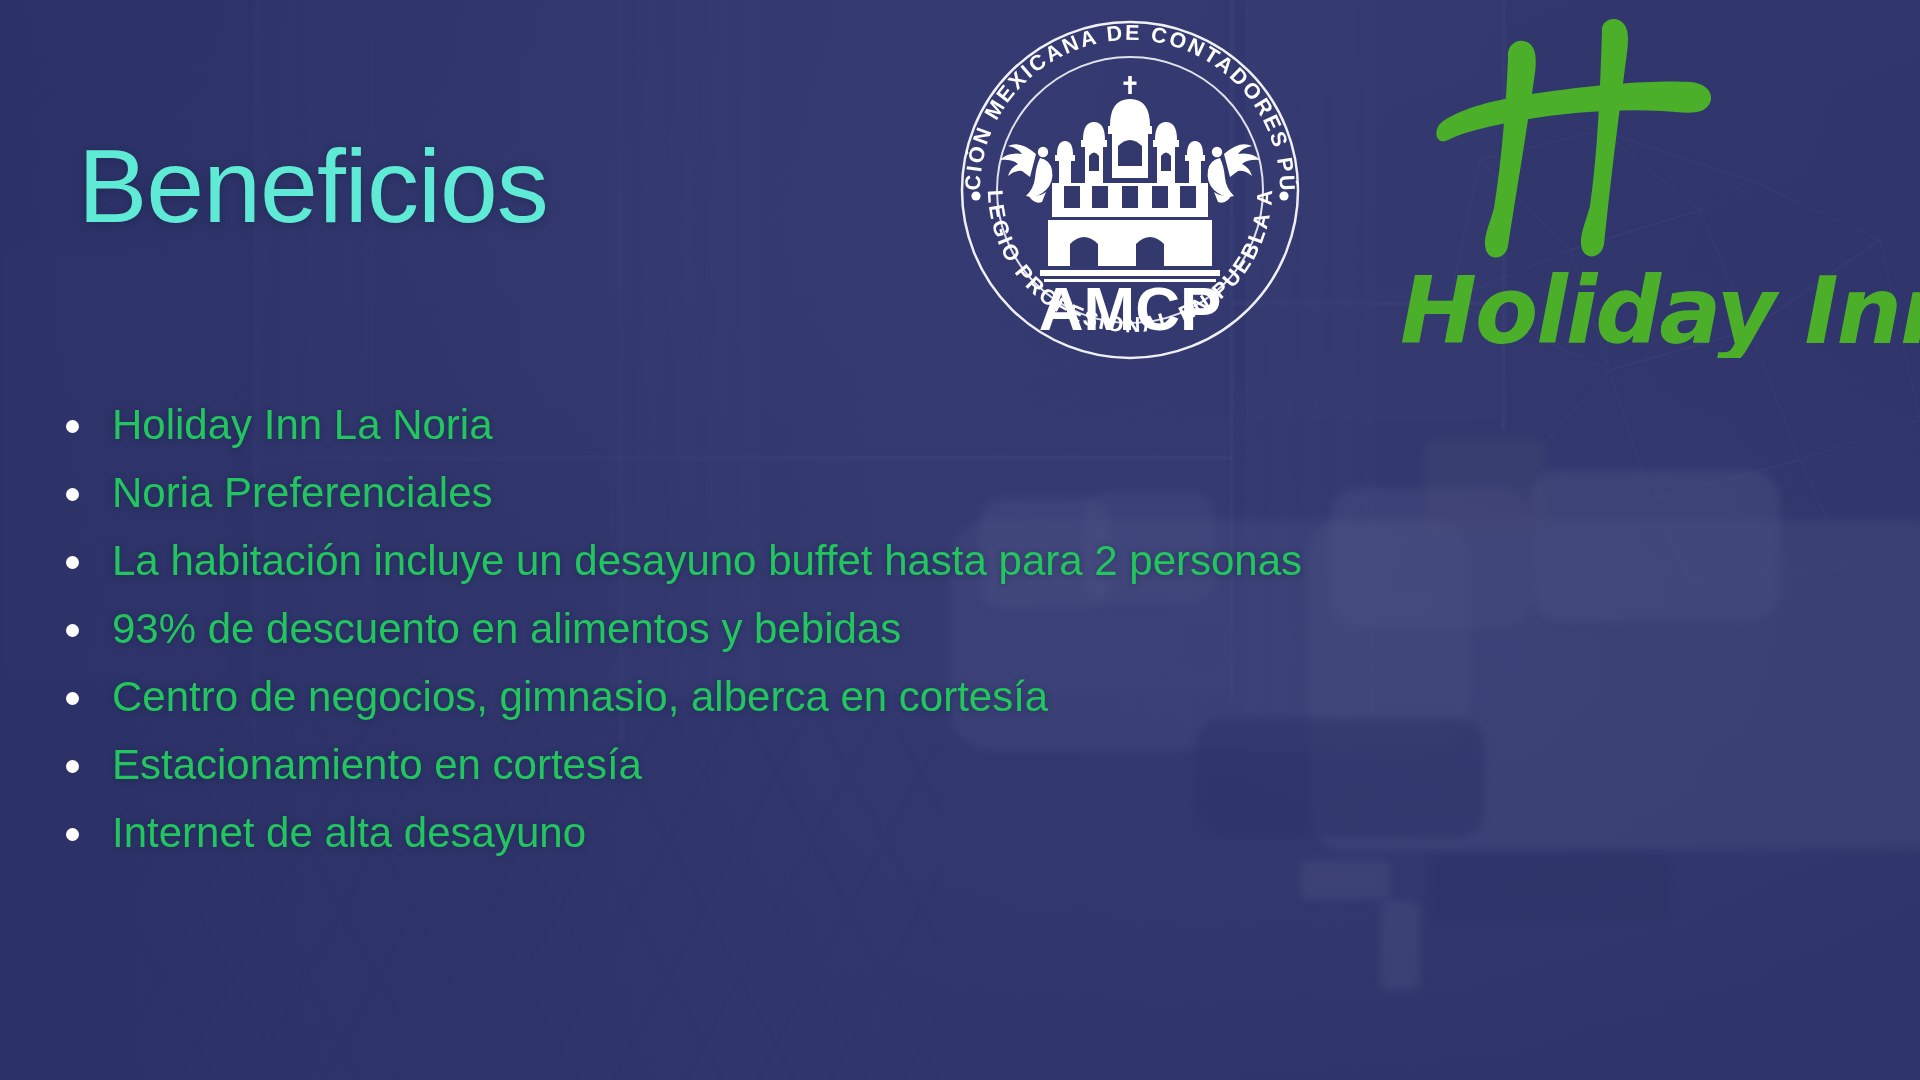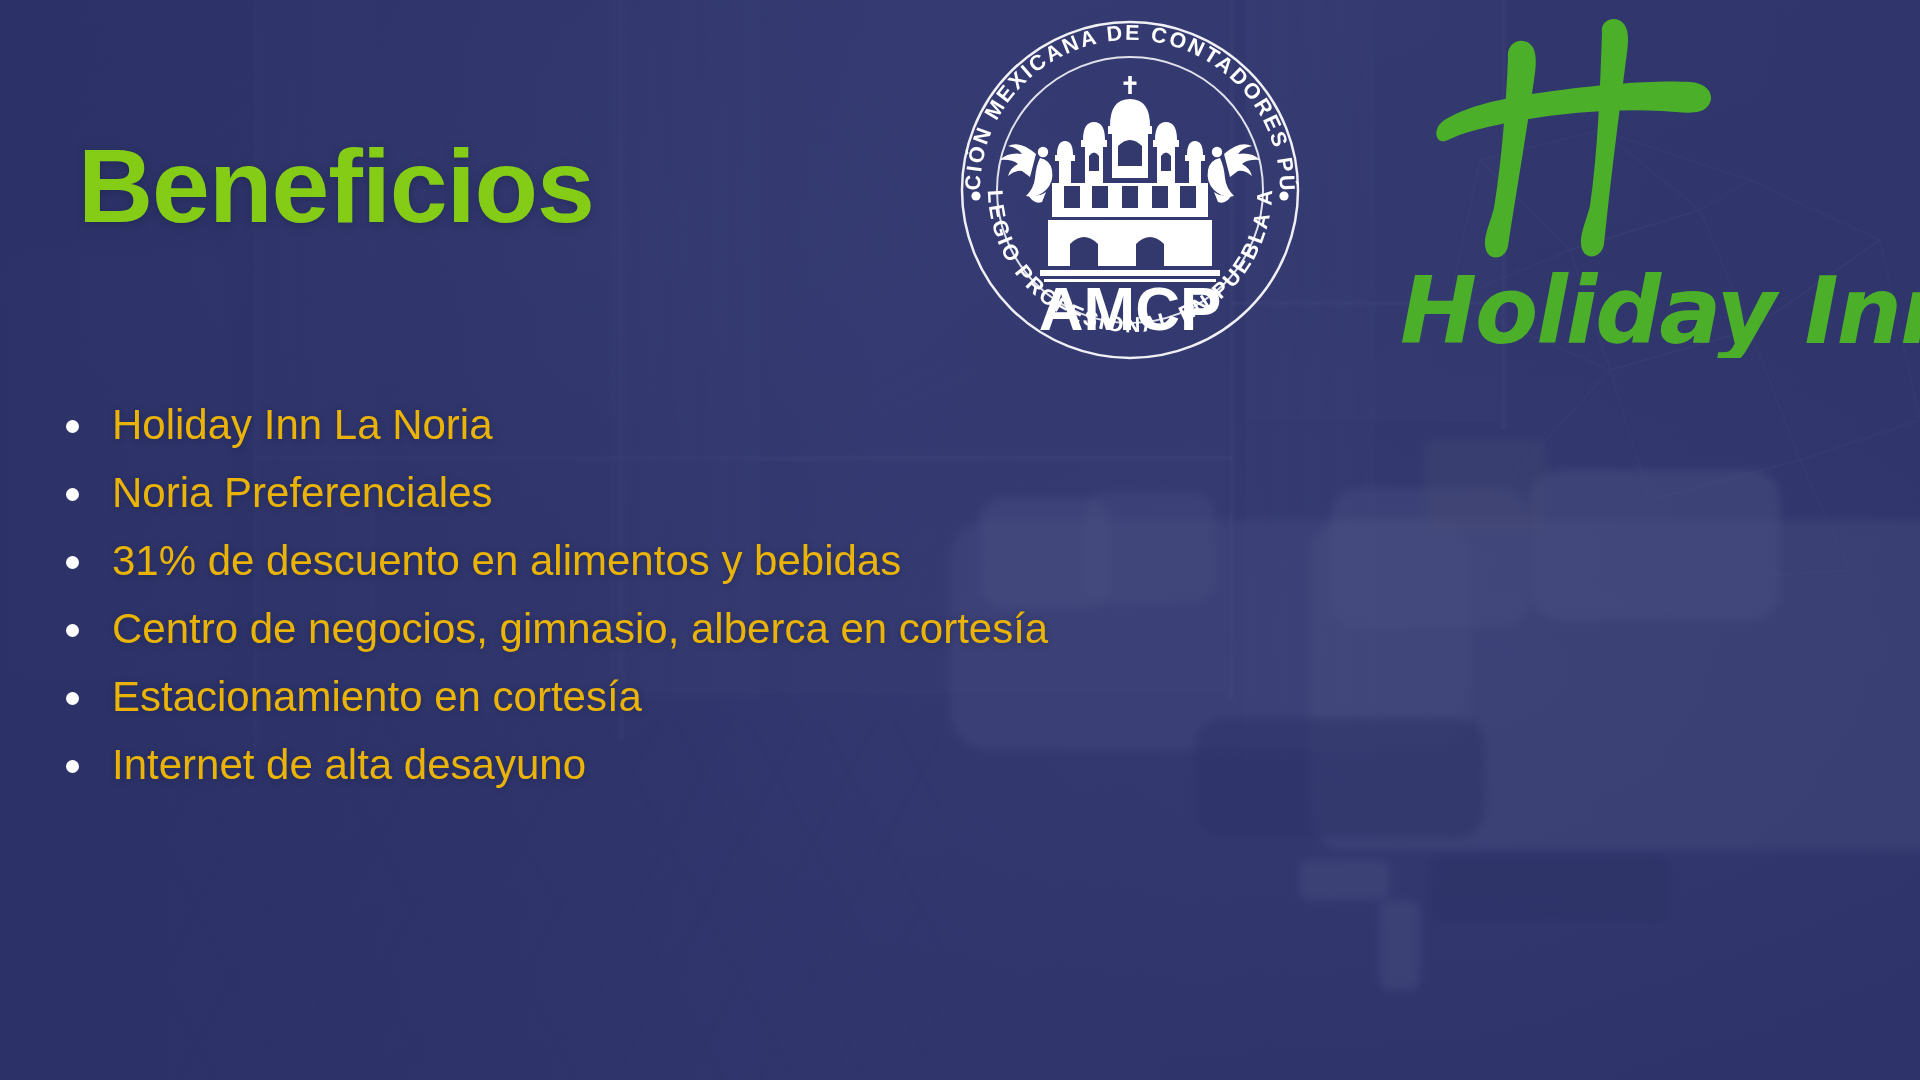--- a/index.html
+++ b/index.html
@@ -101,36 +101,36 @@
   }
 
   
   .content { position: absolute; inset: 0; }
 
   #slide-title {
     position: absolute;
     left: 78px;
     top: 62px;
     font-size: 104px;
-    font-weight: bold;
-    color: #84cc16;
+    font-weight: normal;
+    color: #5eead4;
     letter-spacing: -1px;
     line-height: 1.05;
     text-shadow: 0 2px 10px rgba(20,24,60,0.35);
   }
 
   #bullet-list {
     position: absolute;
     left: 56px;
     top: 396px;
     width: 1420px;
     list-style: none;
     margin: 0;
     padding: 0;
-    color: #eab308;
+    color: #22c55e;
     font-size: 42px;
     line-height: 1.38;
     font-weight: 400;
     text-shadow: 0 1px 6px rgba(20,24,60,0.40);
   }
   #bullet-list li {
     position: relative;
     padding-left: 56px;
     margin: 0 0 10px 0;
   }
@@ -236,21 +236,22 @@
     <div class="overlay-left"></div>
   </div>
 
   <div class="content">
 
     <h1 id="slide-title">Beneficios</h1>
 
     <ul id="bullet-list">
       <li><span>Holiday Inn La Noria</span></li>
       <li><span>Noria Preferenciales</span></li>
-      <li><span>31% de descuento en alimentos y bebidas</span></li>
+      <li><span>La habitación incluye un desayuno buffet hasta para 2 personas</span></li>
+      <li><span>93% de descuento en alimentos y bebidas</span></li>
       <li><span>Centro de negocios, gimnasio, alberca en cortesía</span></li>
       <li><span>Estacionamiento en cortesía</span></li>
       <li><span>Internet de alta desayuno</span></li>
     </ul>
 
     <div id="amcp-logo">
       <svg viewBox="0 0 380 380">
         <defs>
           <path id="arcTop" d="M 40 190 A 150 150 0 0 1 340 190"></path>
           <path id="arcBottom" d="M 48 190 A 142 142 0 0 0 332 190"></path>

